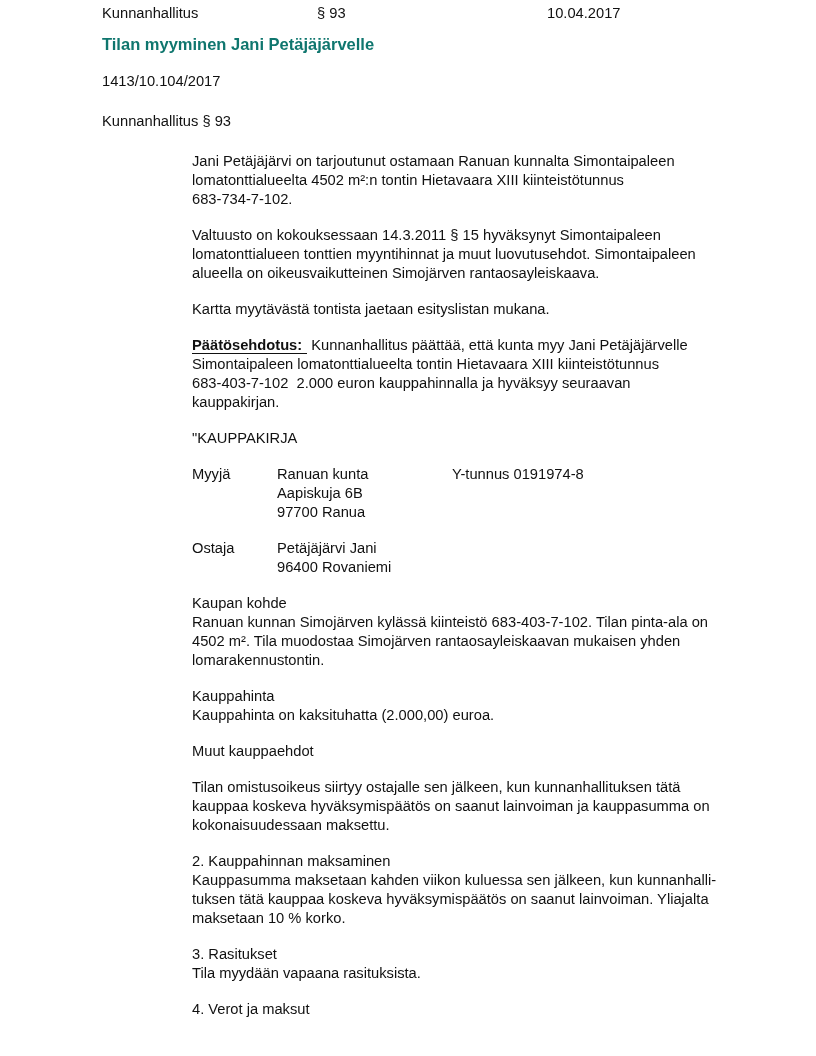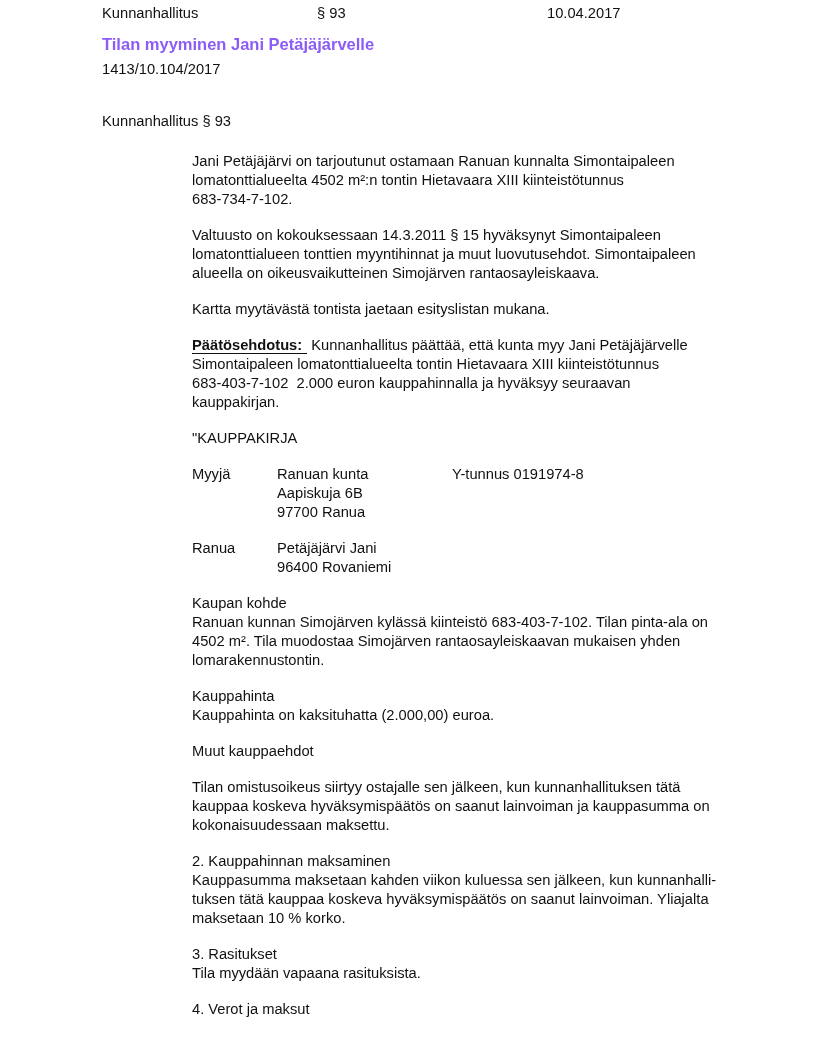--- a/index.html
+++ b/index.html
@@ -25,23 +25,23 @@
   .h-date    { position: absolute; left: 520px; top: 0; }
 
   .doc-title {
     position: absolute;
     left: 75px;
     top: 33px;
     margin: 0;
     font-size: 16.5px;
     line-height: 22px;
     font-weight: bold;
-    color: #8b5cf6;
+    color: #0f766e;
   }
-  .case-number { position: absolute; left: 75px; top: 60px; }
+  .case-number { position: absolute; left: 75px; top: 72px; }
   .subheading  { position: absolute; left: 75px; top: 112px; }
 
   .doc-body {
     position: absolute;
     left: 165px;
     top: 152px;
     width: 640px;
   }
   .para {
     margin: 0 0 17px 0;
@@ -102,21 +102,21 @@
 
     <div class="para party">
       <div class="party-label">Myyjä</div>
       <div class="party-lines">Ranuan kunta
 Aapiskuja 6B
 97700 Ranua</div>
       <div class="party-extra">Y-tunnus 0191974-8</div>
     </div>
 
     <div class="para party">
-      <div class="party-label">Ranua</div>
+      <div class="party-label">Ostaja</div>
       <div class="party-lines">Petäjäjärvi Jani
 96400 Rovaniemi</div>
     </div>
 
     <p class="para"><span class="line">Kaupan kohde</span><span>Ranuan kunnan Simojärven kylässä kiinteistö 683-403-7-102. Tilan pinta-ala on
 4502 m². Tila muodostaa Simojärven rantaosayleiskaavan mukaisen yhden
 lomarakennustontin.</span></p>
 
     <p class="para"><span class="line">Kauppahinta</span><span>Kauppahinta on kaksituhatta (2.000,00) euroa.</span></p>
 

